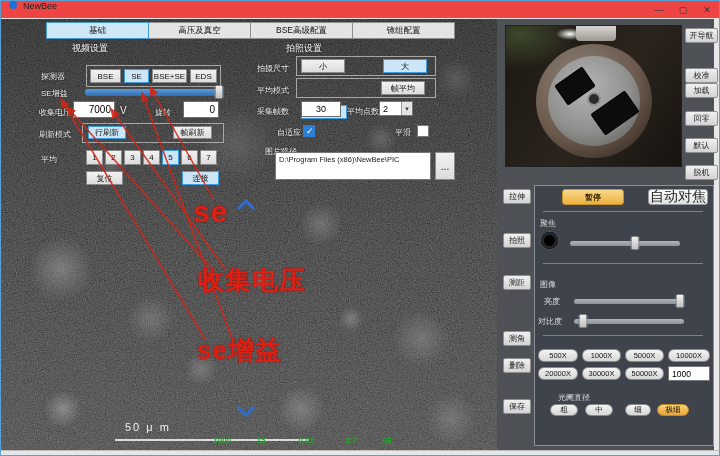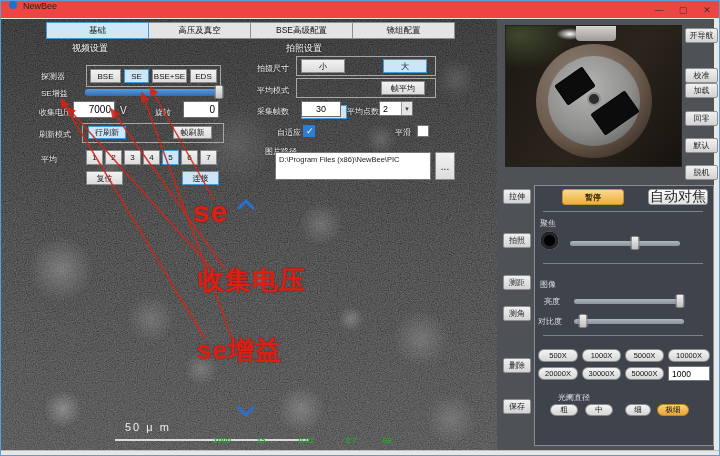--- a/index.html
+++ b/index.html
@@ -249,21 +249,21 @@
     <div class="navbtn" style="top:9px;">开导航</div>
     <div class="navbtn" style="top:37px;margin-top:12px;">校准</div>
     <div class="navbtn" style="top:64px;">加载</div>
     <div class="navbtn" style="top:92px;">回零</div>
     <div class="navbtn" style="top:119px;">默认</div>
     <div class="navbtn" style="top:146px;">脱机</div>
 
     <div class="toolbtn" style="top:170px;">拉伸</div>
     <div class="toolbtn" style="top:214px;">拍照</div>
     <div class="toolbtn" style="top:256px;">测距</div>
-    <div class="toolbtn" style="top:287px;">测角</div>
+    <div class="toolbtn" style="top:312px;">测角</div>
     <div class="toolbtn" style="top:339px;">删除</div>
     <div class="toolbtn" style="top:380px;">保存</div>
 
     <div class="panel">
       <div class="pausebtn">暂停</div>
       <div class="afbtn">自动对焦</div>
       <div class="pdivider" style="top:25px;"></div>
 
       <div class="plbl" style="left:5px;top:32px;">聚焦</div>
       <div class="focusicon"></div>

